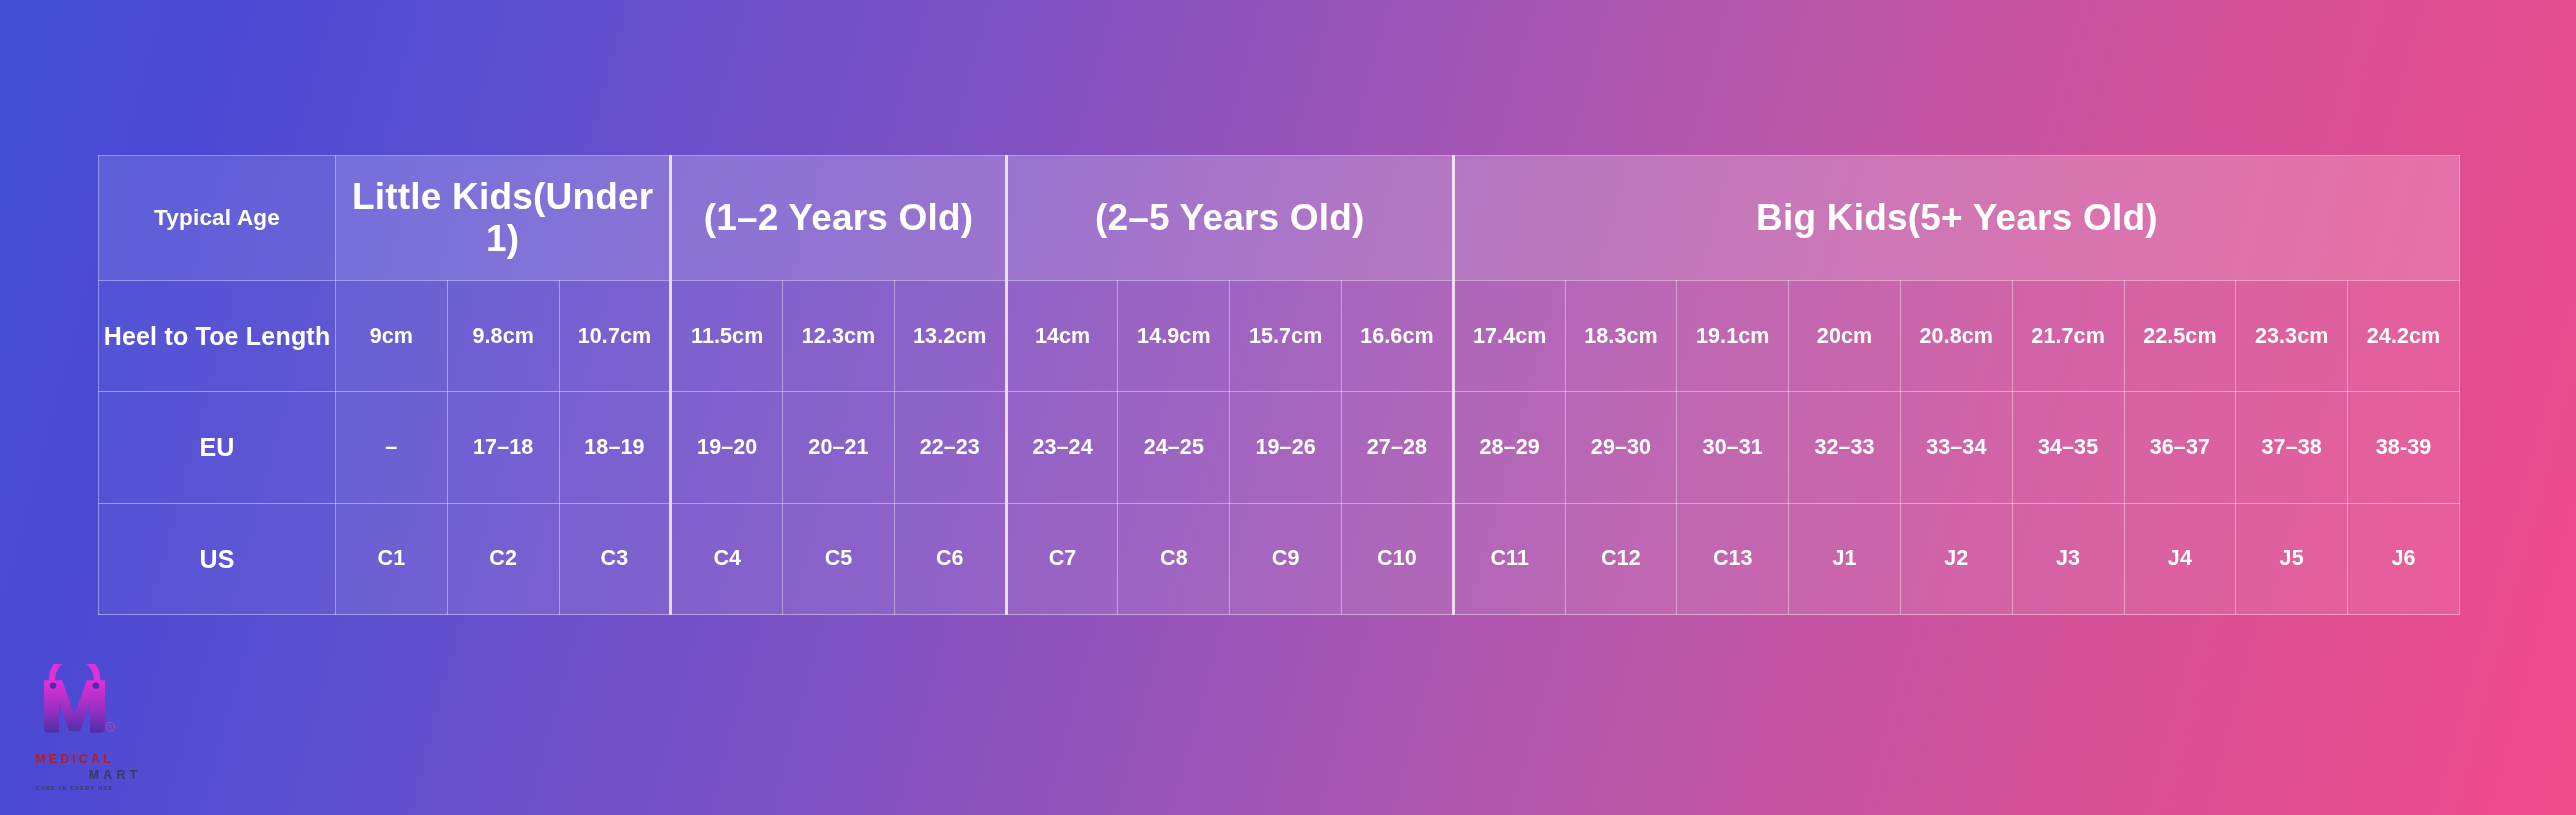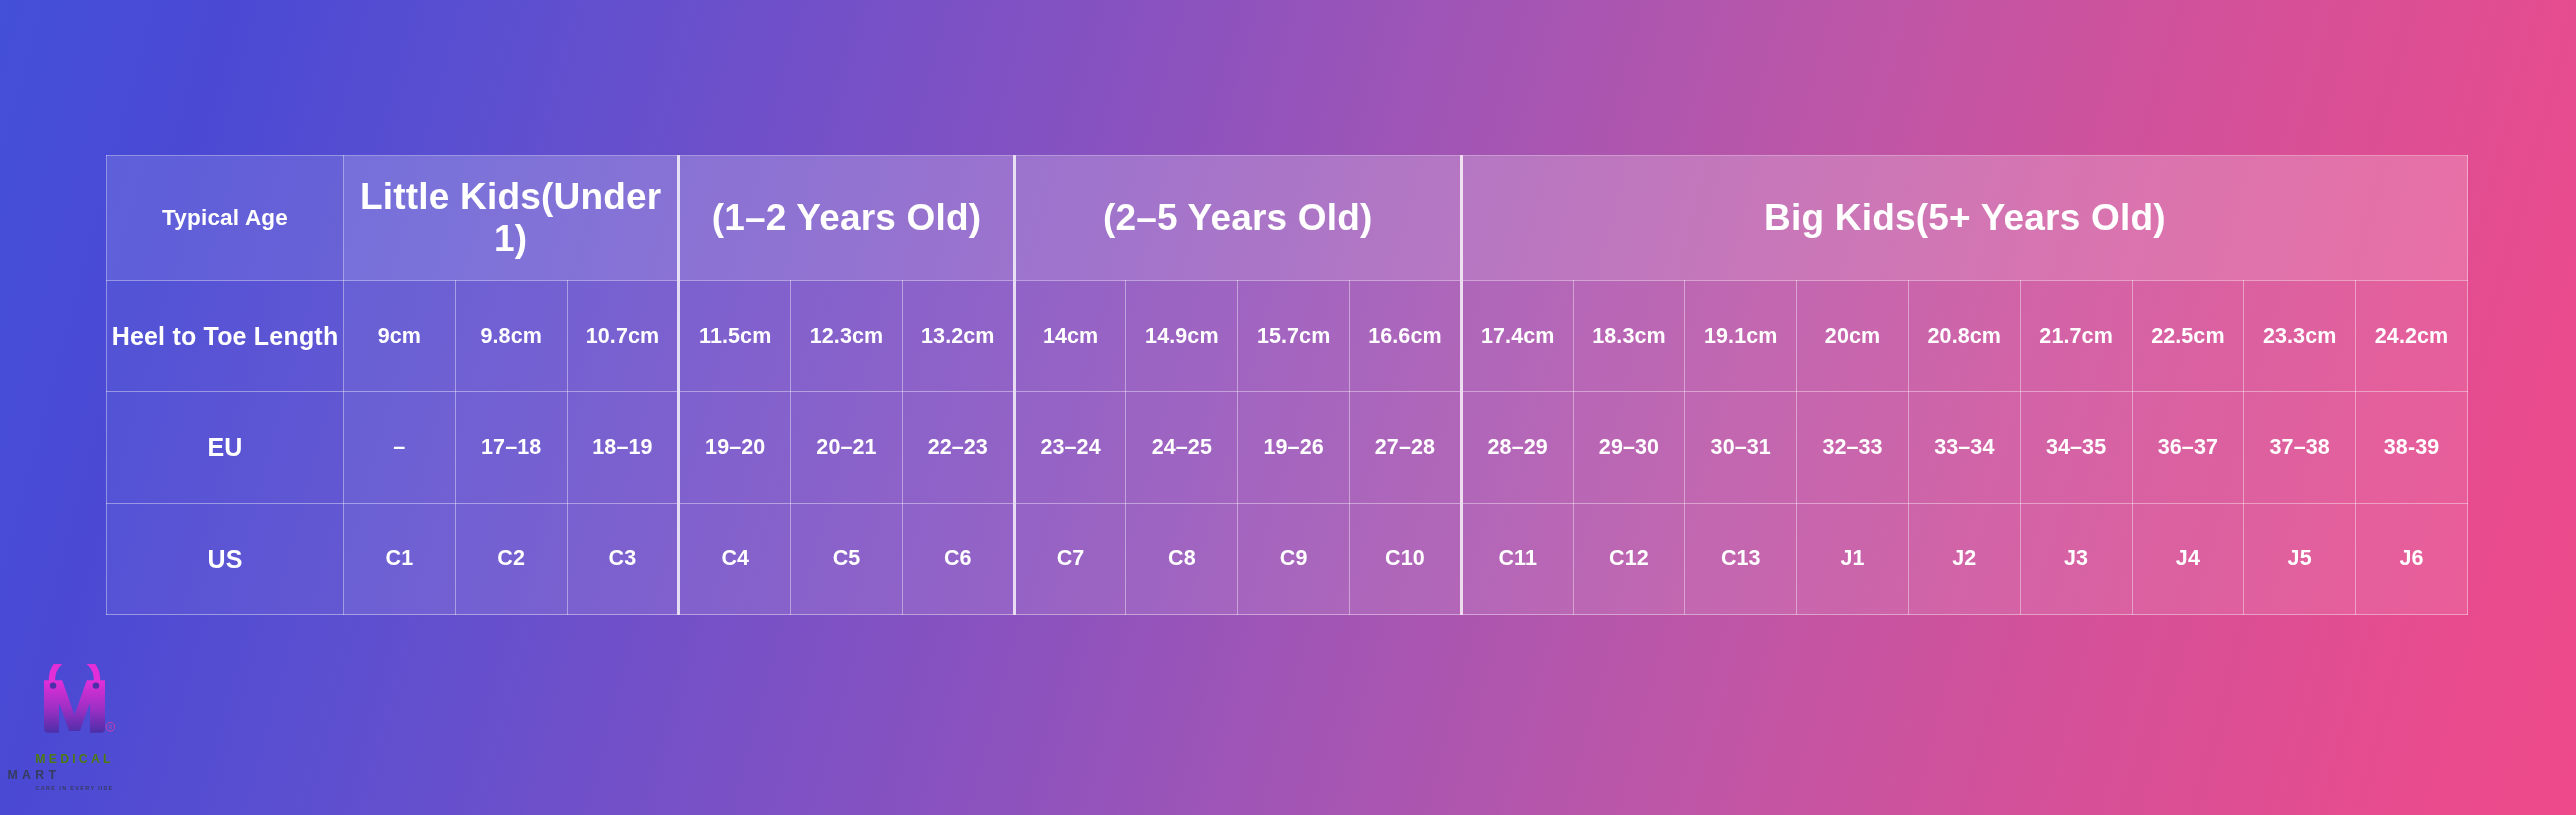--- a/index.html
+++ b/index.html
@@ -22,21 +22,21 @@
         #cf529c 77%,
         #dd4e93 87%,
         #e94b8d 95%,
         #ee4a8a 100%);
     position: relative;
   }
 
   
   .table-wrap {
     position: absolute;
-    left: 106px;
+    left: 98px;
     top: 155px;
     width: 2362px;
     height: 460px;
   }
   table.size-chart {
     width: 100%;
     height: 100%;
     border-collapse: collapse;
     table-layout: fixed;
     border: 1.1px solid rgba(255,255,255,0.50);
@@ -93,26 +93,26 @@
     width: 91px;
     height: 86px;
     margin: 0 auto;
   }
   .logo-mark svg { display: block; }
   .logo-word1 {
     text-align: center;
     font-size: 12.3px;
     font-weight: bold;
     letter-spacing: 3.2px;
-    color: #4d7c0f;
+    color: #b91c1c;
     line-height: 1;
     margin-top: 3.2px;
   }
   .logo-word2 {
-    text-align: left;
+    text-align: right;
     font-size: 12.3px;
     font-weight: bold;
     letter-spacing: 4.3px;
     color: #363c5e;
     line-height: 1;
     margin-top: 3.8px;
   }
   .logo-tag {
     text-align: center;
     font-size: 5.4px;

